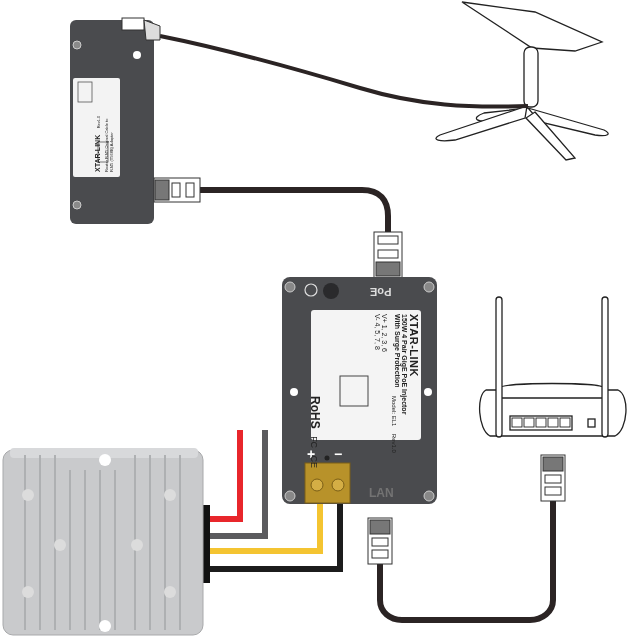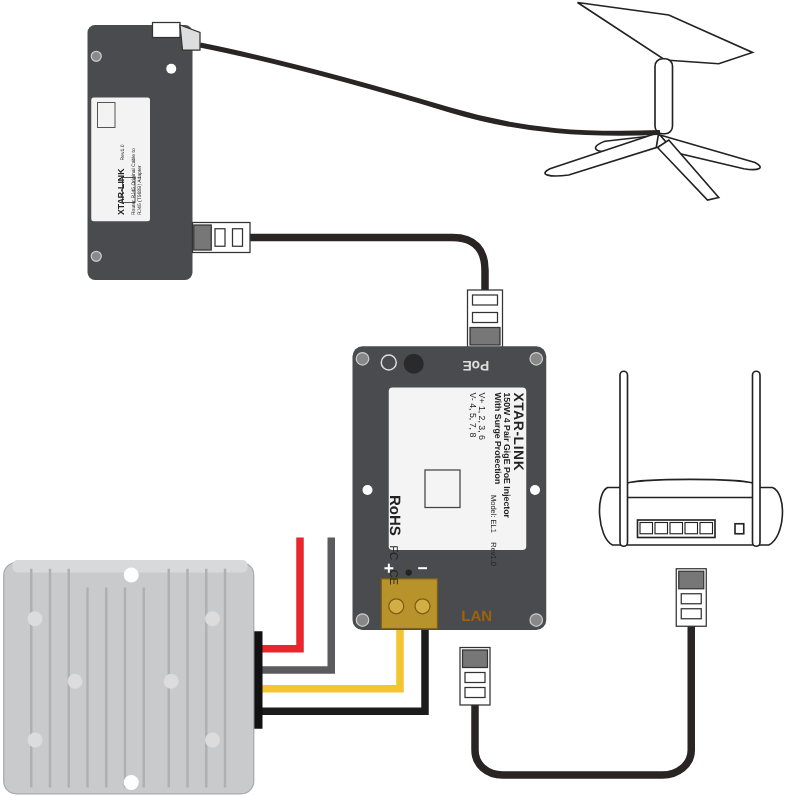--- a/index.html
+++ b/index.html
@@ -133,21 +133,21 @@
       <rect x="524" y="418" width="10" height="9"></rect>
       <rect x="536" y="418" width="10" height="9"></rect>
       <rect x="548" y="418" width="10" height="9"></rect>
       <rect x="560" y="418" width="10" height="9"></rect>
     </g>
     <rect x="588" y="419" width="7" height="8"></rect>
   </g>
 </svg>
 
 <div class="lbl" style="left:370px;top:286px;font-size:11px;font-weight:bold;color:#ddd;transform:rotate(180deg);transform-origin:center;">PoE</div>
-<div class="lbl" style="left:369px;top:486px;font-size:12px;font-weight:bold;color:#a16207;">LAN</div>
+<div class="lbl" style="left:369px;top:486px;font-size:12px;font-weight:bold;color:#737373;">LAN</div>
 <div class="lbl" style="left:307px;top:446px;font-size:14px;font-weight:bold;color:#fff;">+</div>
 <div class="lbl" style="left:334px;top:446px;font-size:14px;font-weight:bold;color:#fff;">−</div>
 
 <div class="lbl rot" style="left:420px;top:314px;transform:rotate(90deg);">
   <div style="font-size:11px;font-weight:bold;letter-spacing:0.5px;">XTAR-LINK</div>
   <div style="font-size:7px;font-weight:bold;">150W 4 Pair GigE PoE Injector</div>
   <div style="font-size:7px;font-weight:bold;">With Surge Protection</div>
   <div style="font-size:7px;margin-top:6px;">V+ 1, 2, 3, 6</div>
   <div style="font-size:7px;">V- 4, 5, 7, 8</div>
 </div>

